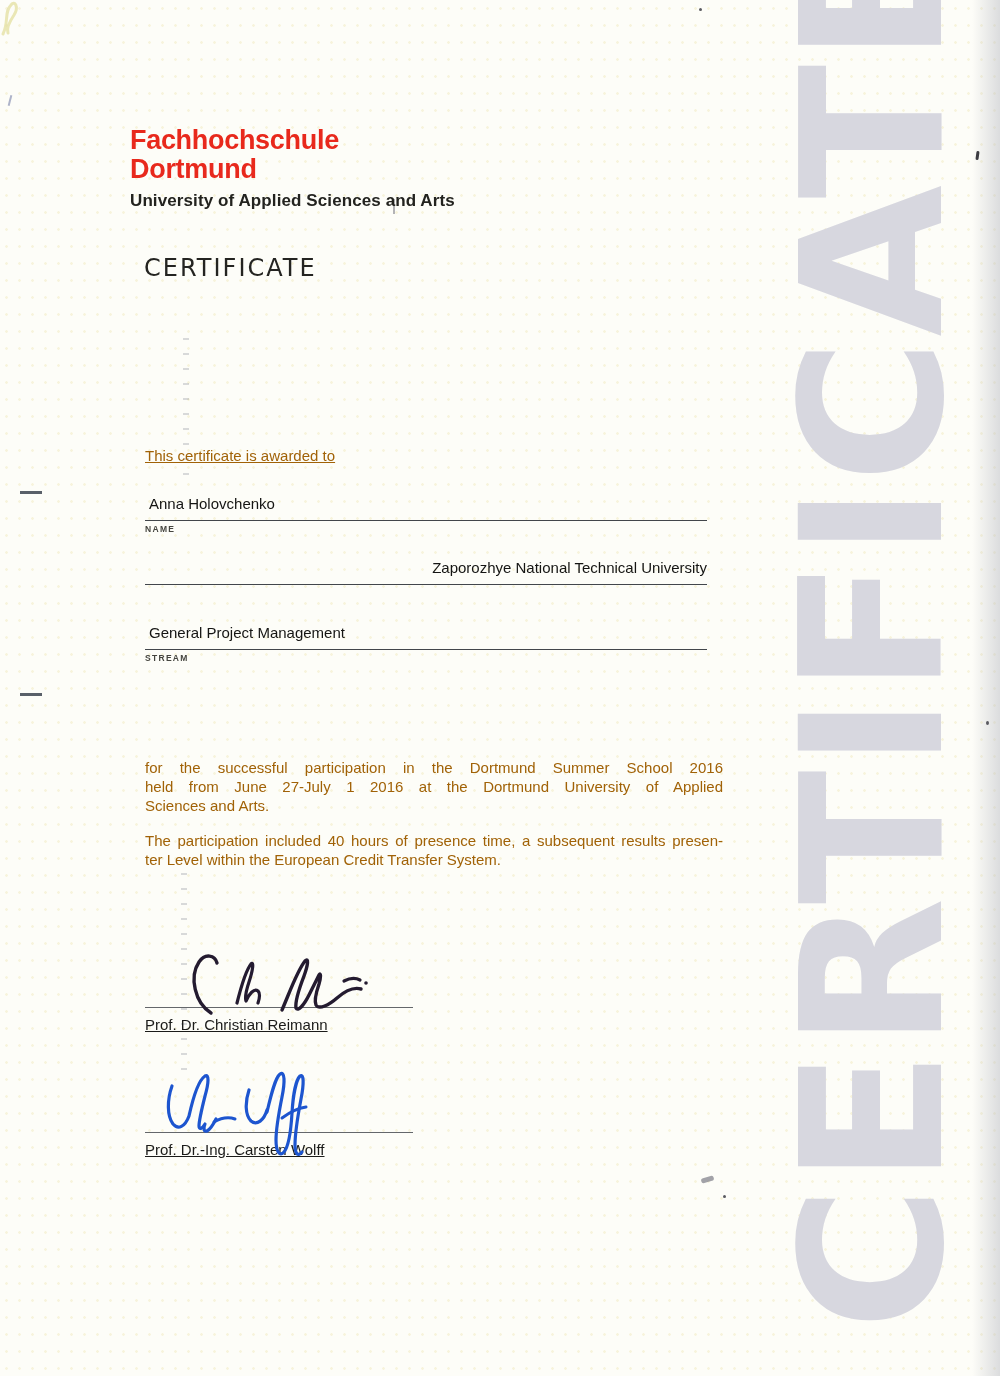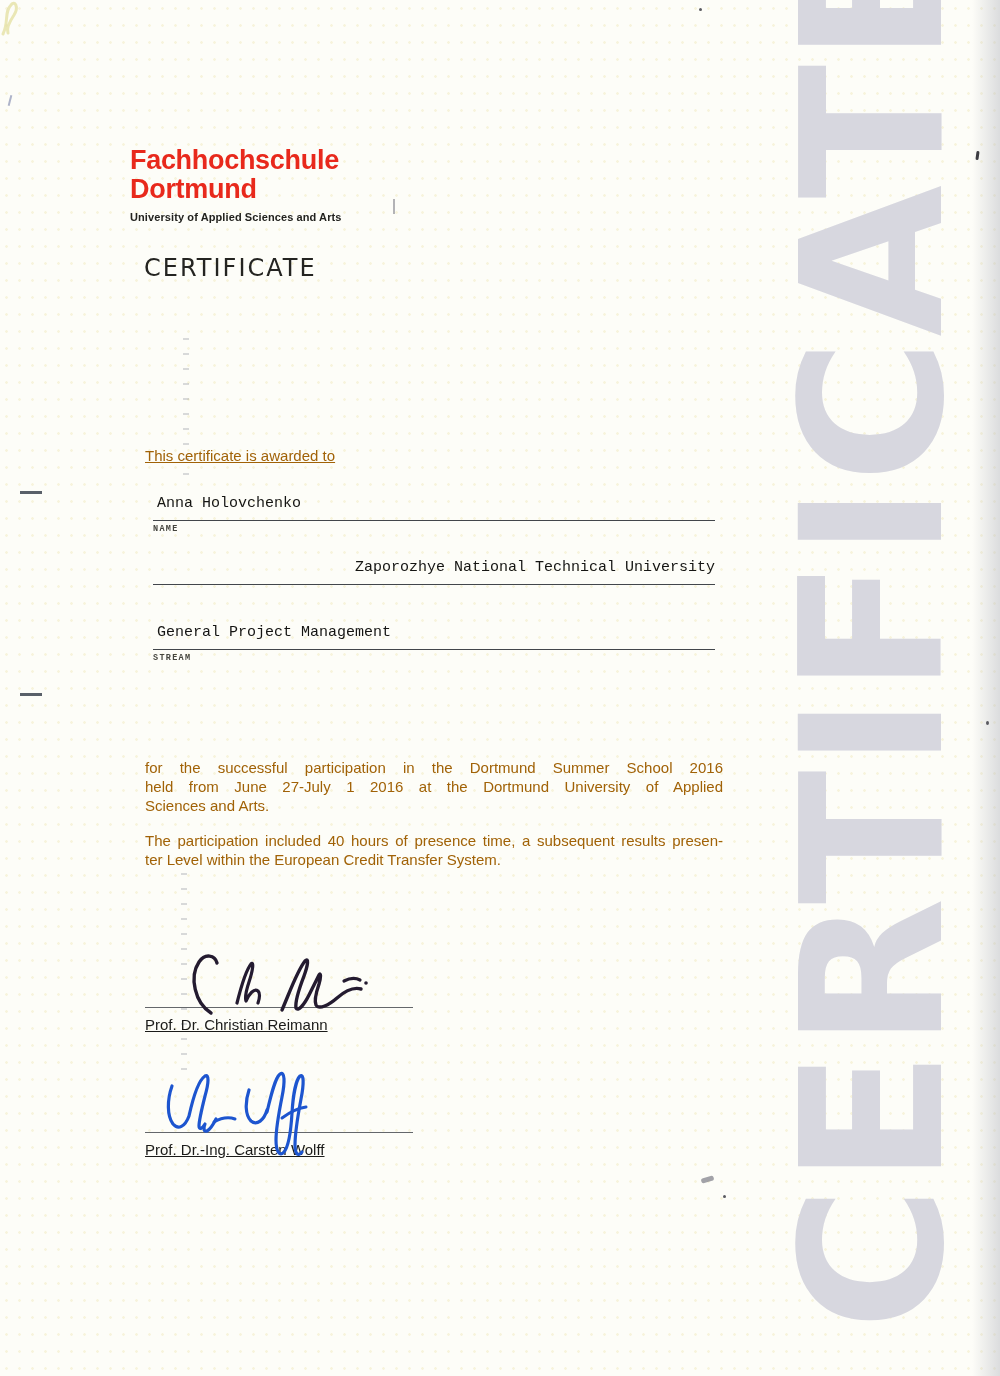--- a/index.html
+++ b/index.html
@@ -23,33 +23,33 @@
 
   
   .watermark {
     position:absolute; left:759px; top:1330px;
     font-family:"DejaVu Sans","Liberation Sans",sans-serif; font-weight:700;
     font-size:196px; letter-spacing:2px; white-space:nowrap;
     color:#d7d7df; transform:rotate(-90deg); transform-origin:0 0;
   }
 
   
-  .logo { position:absolute; left:130px; top:126px;margin-top:20px; }
+  .logo { position:absolute; left:130px; top:126px; }
   .logo-main { color:#e8291c; font-weight:bold; font-size:27px; line-height:29px; letter-spacing:-0.3px; }
-  .logo-sub { margin-top:7px; font-size:11px; font-weight:bold; color:#23231f; letter-spacing:0.1px; }
+  .logo-sub { margin-top:7px; font-size:17px; font-weight:bold; color:#23231f; letter-spacing:0.1px; }
 
   .doc-title {
     position:absolute; left:144px; top:254px;
     font-family:"DejaVu Sans","Liberation Sans",sans-serif;
     font-size:24px; letter-spacing:2px; color:#242421;
   }
 
   .intro { position:absolute; left:145px; top:447px; font-size:15px; color:#a16207;text-decoration:underline; }
 
-  .field { position:absolute; left:153px; width:562px;font-family:Liberation Mono, monospace; }
+  .field { position:absolute; left:145px; width:562px; }
   .field-value { font-size:15px; padding-left:4px; color:#151513; }
   .field-line { margin-top:8px; border-top:1.5px solid #424象64b; border-top:1.5px solid #42464b; }
   .field-label { margin-top:3px; font-size:8.5px; font-weight:bold; letter-spacing:1.3px; color:#45453f; }
 
   .para { position:absolute; left:145px; width:578px; font-size:15px; line-height:19px; color:#a16207;margin-top:18px; }
   .jline { text-align:justify; text-align-last:justify; }
   .jline-last { text-align-last:left; }
 
   .sig-line { position:absolute; left:145px; width:268px; border-top:1.3px solid #64676b; }
   .sig-name { position:absolute; left:145px; font-size:15px; color:#1b1b19;text-decoration:underline; }

